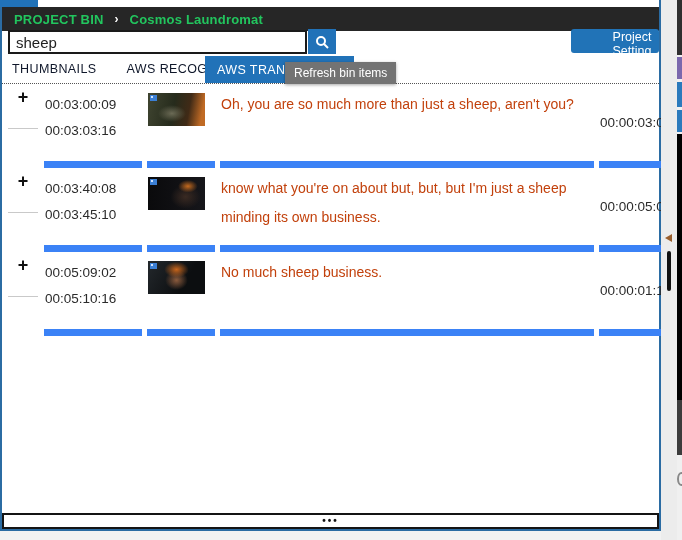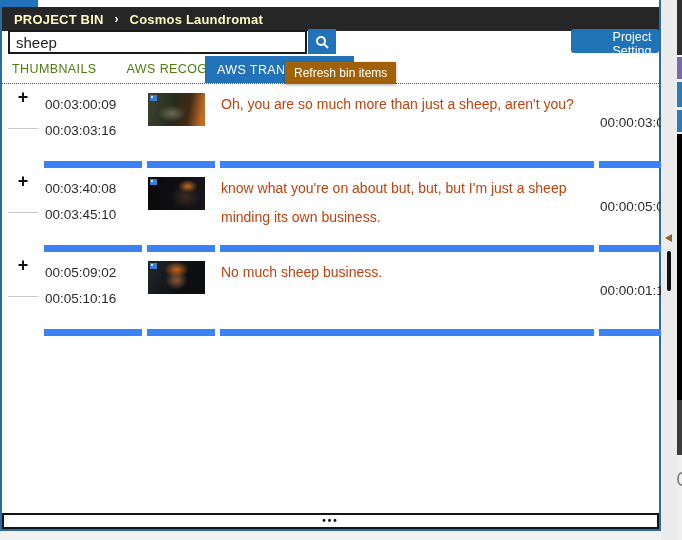--- a/index.html
+++ b/index.html
@@ -9,42 +9,42 @@
   .abs{position:absolute;}
 
   
   .panel-bg{left:0;top:0;width:661px;height:531px;box-sizing:border-box;background:#fff;
             border:2px solid #2b6ca3;border-top:none;}
   .top-tab{left:0;top:0;width:38px;height:7px;background:#2172b8;}
 
   
   .header{left:2px;top:7px;width:657px;height:24px;background:#262626;display:flex;
           align-items:center;padding-left:12px;box-sizing:border-box;gap:11px;}
-  .crumb{color:#fef9c3;font-size:13px;font-weight:bold;letter-spacing:.2px;text-align:right;}
+  .crumb{color:#22c55e;font-size:13px;font-weight:bold;letter-spacing:.2px;text-align:right;}
   .crumb-sep{color:#fff;font-size:12px;font-weight:bold;}
 
   
   .search-input{left:8px;top:30px;width:299px;height:24px;box-sizing:border-box;
                 border:2px solid #1a1a1a;font-family:Liberation Sans, sans-serif;
                 font-size:15px;padding:0 6px;color:#222;outline:none;}
   .search-btn{left:308px;top:29px;width:28px;height:25px;background:#2172b8;border:none;
               display:flex;align-items:center;justify-content:center;cursor:pointer;}
   .proj-btn{left:571px;top:29px;width:88px;height:24px;background:#2173b7;color:#fff;
             border:none;border-radius:3px;font-family:"Liberation Sans",sans-serif;
             font-size:12.5px;cursor:pointer;padding-left:40px;}
 
   
   .tabs-row{left:2px;top:55px;width:657px;height:28px;border-bottom:1px dotted #555;
             display:flex;align-items:center;box-sizing:content-box;}
-  .tab{font-size:12.5px;color:#4d7c0f;letter-spacing:.4px;cursor:pointer;white-space:nowrap;}
+  .tab{font-size:12.5px;color:#0f172a;letter-spacing:.4px;cursor:pointer;white-space:nowrap;}
   .tab-1{margin-left:10px;}
   .tab-2{margin-left:30px;}
   .tab-active{position:absolute;left:203px;top:1px;height:27px;padding:0 12px;display:flex;
               align-items:center;background:#2172b8;color:#fff;letter-spacing:.4px;overflow:hidden;}
-  .tooltip{left:285px;top:62px;background:#a16207;color:#fff;font-size:12px;padding:4px 9px;
+  .tooltip{left:285px;top:62px;background:#737373;color:#fff;font-size:12px;padding:4px 9px;
            z-index:6;box-shadow:0 1px 3px rgba(0,0,0,.35);white-space:nowrap;}
 
   
   table.results{position:absolute;left:2px;top:84px;width:654px;border-collapse:separate;
                 border-spacing:5px 0;table-layout:fixed;}
   td{vertical-align:top;}
   tr.row td{border-bottom:7px solid #3b82f6;height:68px;}
   td.c-plus{width:30px;border-bottom:none !important;}
   .plus-wrap{height:40px;border-bottom:1px solid #c9c9c9;display:flex;justify-content:center;
              align-items:flex-start;padding-top:3px;}

